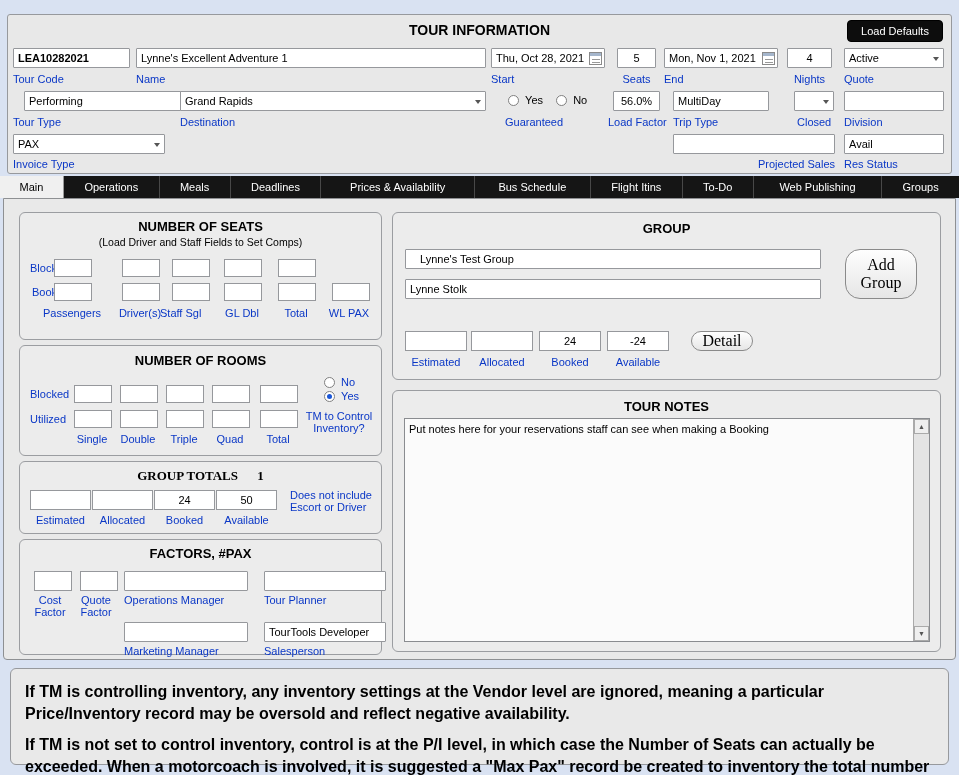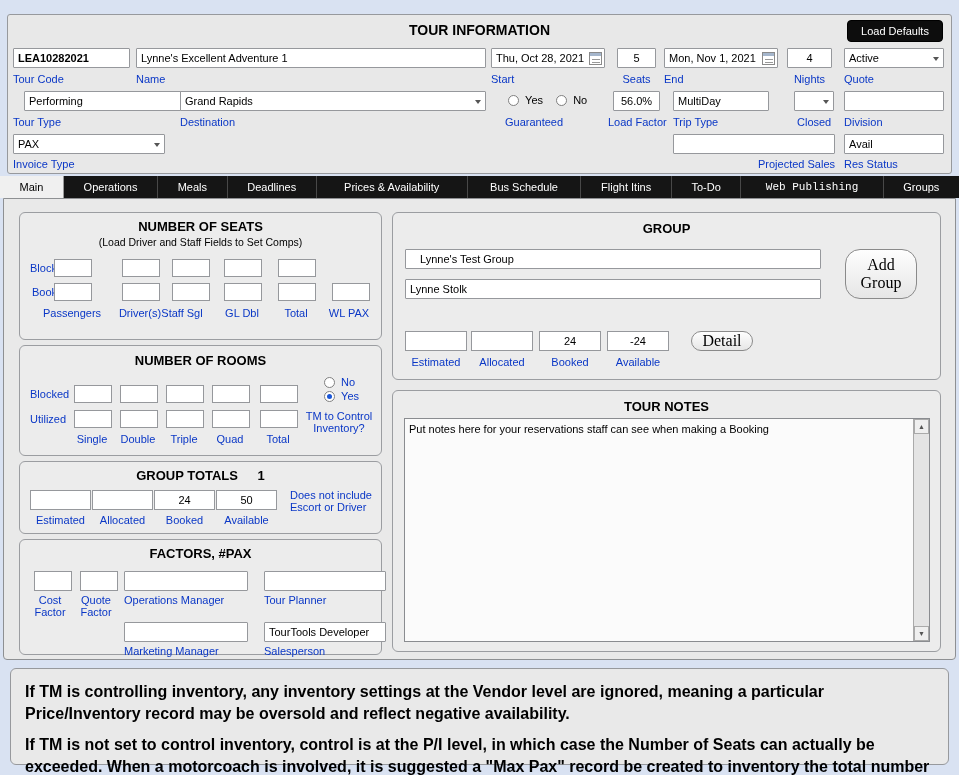--- a/index.html
+++ b/index.html
@@ -178,21 +178,21 @@
 
 <div class="tabbar">
   <div class="tab active">Main</div>
   <div class="tab">Operations</div>
   <div class="tab">Meals</div>
   <div class="tab">Deadlines</div>
   <div class="tab" style="flex-grow:1.8;">Prices &amp; Availability</div>
   <div class="tab" style="flex-grow:1.3;">Bus Schedule</div>
   <div class="tab">Flight Itins</div>
   <div class="tab">To-Do</div>
-  <div class="tab" style="flex-grow:1.5;font-family:Liberation Mono, monospace;">Web Publishing</div>
+  <div class="tab" style="flex-grow:1.5;">Web Publishing</div>
   <div class="tab" style="border-right:none;">Groups</div>
 </div>
 
 <div class="main-panel">
 
   <div class="panel" style="left:15px; top:13px; width:363px; height:128px;">
     <div class="ptitle" style="top:6px;">NUMBER OF SEATS</div>
     <div class="psub" style="top:23px;">(Load Driver and Staff Fields to Set Comps)</div>
 
     <div class="lbl" style="left:10px; top:49px;">Blocked</div>
@@ -205,21 +205,21 @@
     <div class="lbl" style="left:12px; top:73px;">Booked</div>
     <input class="box" style="left: 34px; top: 70px;" value="28">
     <input class="box" style="left: 102px; top: 70px;" value="">
     <input class="box" style="left: 152px; top: 70px;" value="">
     <input class="box" style="left: 204px; top: 70px;" value="">
     <input class="box" style="left: 258px; top: 70px;" value="28">
     <input class="box" style="left: 312px; top: 70px; width: 34px;" value="1">
 
     <div class="lbl" style="left:22px; top:94px; width:60px; text-align:center;">Passengers</div>
     <div class="lbl" style="left:90px; top:94px; width:60px; text-align:center;">Driver(s)</div>
-    <div class="lbl" style="left:132px; top:94px; width:60px; text-align:center;">Staff Sgl</div>
+    <div class="lbl" style="left:140px; top:94px; width:60px; text-align:left;">Staff Sgl</div>
     <div class="lbl" style="left:192px; top:94px; width:60px; text-align:center;">GL Dbl</div>
     <div class="lbl" style="left:246px; top:94px; width:60px; text-align:center;">Total</div>
     <div class="lbl" style="left:300px; top:94px; width:58px; text-align:center;">WL PAX</div>
   </div>
 
   <div class="panel" style="left:15px; top:146px; width:363px; height:111px;">
     <div class="ptitle" style="top:7px;">NUMBER OF ROOMS</div>
 
     <div class="lbl" style="left:10px; top:42px;">Blocked</div>
     <input class="box" style="left: 54px; top: 39px;" value="50">
@@ -248,21 +248,21 @@
       </div>
       <div style="white-space:nowrap; margin-top:2px;">
         <span class="radio checked"></span>
         <span class="lbl" style="position:static; margin-left:3px;">Yes</span>
       </div>
     </div>
     <div class="lbl wrap" style="left:278px; top:64px; width:82px; text-align:center;">TM to Control Inventory?</div>
   </div>
 
   <div class="panel" style="left:15px; top:262px; width:363px; height:73px;">
-    <div class="ptitle" style="top:6px;">
+    <div class="ptitle" style="top:6px;font-family:Liberation Serif, serif;">
       <span>GROUP TOTALS</span>
       <span style="margin-left:16px;">1</span>
     </div>
     <input class="box" style="left: 10px; top: 28px; width: 61px; height: 20px;" value="">
     <input class="box" style="left: 72px; top: 28px; width: 61px; height: 20px;" value="">
     <input class="box" style="left: 134px; top: 28px; width: 61px; height: 20px;" value="24">
     <input class="box" style="left: 196px; top: 28px; width: 61px; height: 20px;" value="50">
     <div class="lbl wrap" style="left:270px; top:27px; width:90px;">Does not include Escort or Driver</div>
     <div class="lbl" style="left:10px; top:52px; width:61px; text-align:center;">Estimated</div>
     <div class="lbl" style="left:72px; top:52px; width:61px; text-align:center;">Allocated</div>

